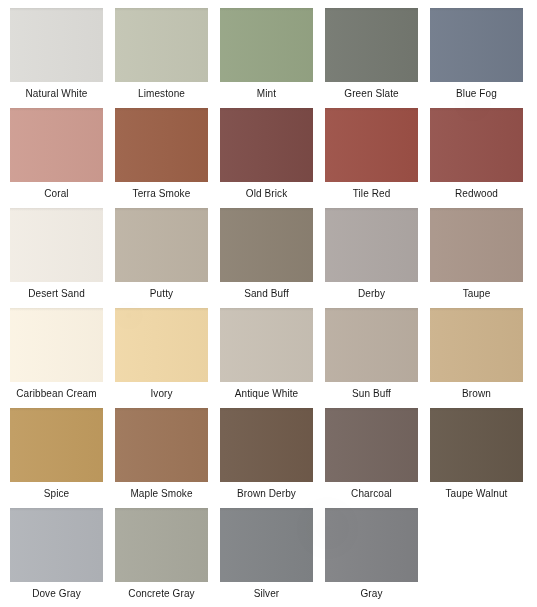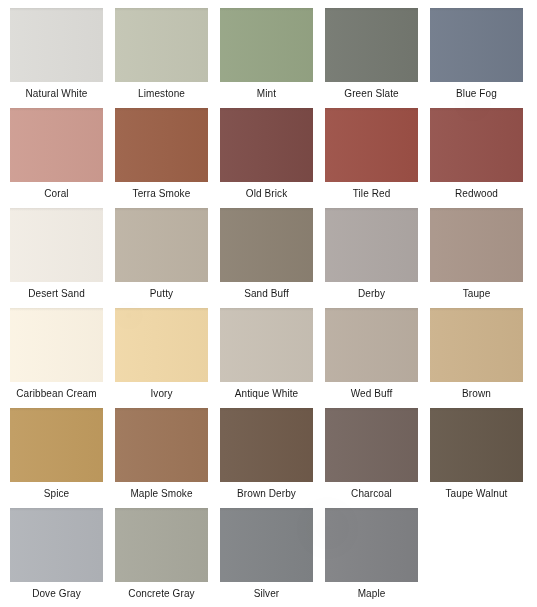--- a/index.html
+++ b/index.html
@@ -151,21 +151,21 @@
       <div class="swatch-cell">
         <div class="swatch-chip" style="background-color: rgb(240, 215, 166);"></div>
         <div class="swatch-label">Ivory</div>
       </div>
       <div class="swatch-cell">
         <div class="swatch-chip" style="background-color: rgb(200, 192, 180);"></div>
         <div class="swatch-label">Antique White</div>
       </div>
       <div class="swatch-cell">
         <div class="swatch-chip" style="background-color: rgb(185, 173, 160);"></div>
-        <div class="swatch-label">Wed Buff</div>
+        <div class="swatch-label">Sun Buff</div>
       </div>
       <div class="swatch-cell">
         <div class="swatch-chip" style="background-color: rgb(203, 177, 138);"></div>
         <div class="swatch-label">Brown</div>
       </div>
       <div class="swatch-cell">
         <div class="swatch-chip" style="background-color: rgb(191, 154, 94);"></div>
         <div class="swatch-label">Spice</div>
       </div>
       <div class="swatch-cell">
@@ -191,17 +191,17 @@
       <div class="swatch-cell">
         <div class="swatch-chip" style="background-color: rgb(167, 167, 155);"></div>
         <div class="swatch-label">Concrete Gray</div>
       </div>
       <div class="swatch-cell">
         <div class="swatch-chip" style="background-color: rgb(127, 130, 133);"></div>
         <div class="swatch-label">Silver</div>
       </div>
       <div class="swatch-cell">
         <div class="swatch-chip" style="background-color: rgb(127, 128, 131);"></div>
-        <div class="swatch-label">Maple</div>
+        <div class="swatch-label">Gray</div>
       </div>
     </div>
   <div class="paper-grain"></div>
 </div>
 
 </body></html>

